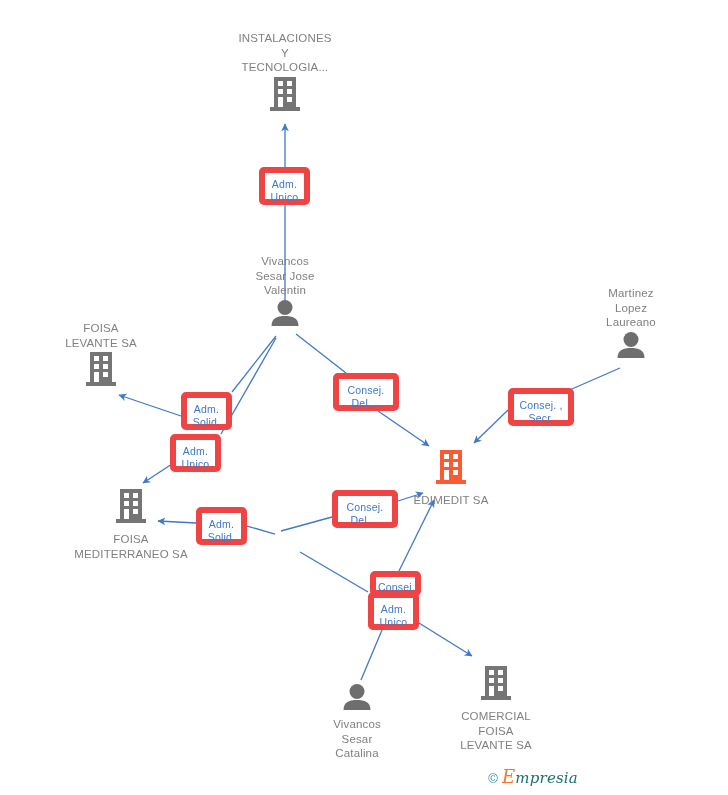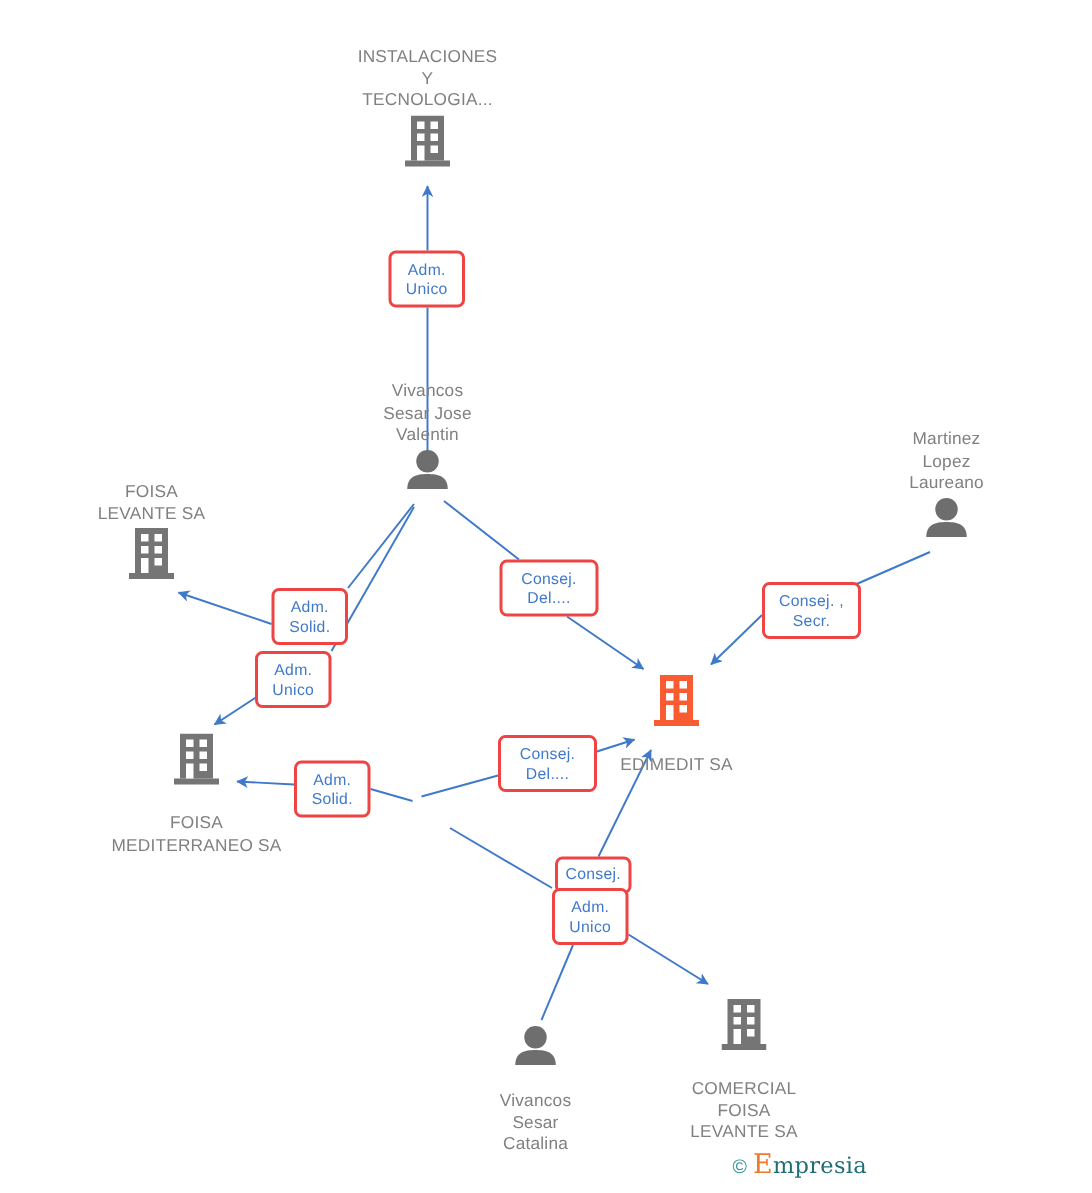--- a/index.html
+++ b/index.html
@@ -42,27 +42,27 @@
   }
   .node .caption {
     display: block;
     font-size: 11.5px;
     line-height: 14.5px;
     color: #808080;
     letter-spacing: 0.15px;
     white-space: pre-line;
   }
   .node.caption-above .caption { margin-bottom: 2px; }
-  .node.caption-below .caption { margin-top: 17px; }
+  .node.caption-below .caption { margin-top: 7px; }
 
   
   .rel {
     position: absolute;
     box-sizing: border-box;
-    border: 2px solid #ef4444;
+    border: 6px solid #ef4444;
     border-radius: 5px;
     background: #ffffff;
     color: #3f79c9;
     font-size: 10.5px;
     line-height: 13px;
     text-align: center;
     padding: 5px 2px 0 2px;
     white-space: pre-line;
     letter-spacing: 0.2px;
   }
@@ -75,20 +75,21 @@
     display: flex;
     align-items: baseline;
     gap: 4px;
   }
   #watermark .copy {
     font-size: 13px;
     color: #2e8f96;
   }
   #watermark .brand {
     font-family: "DejaVu Serif", serif;
+    font-style: italic;
     font-size: 15px;
     color: #1f6e74;
     letter-spacing: 0.2px;
   }
   #watermark .brand .cap {
     color: #f2782b;
     font-size: 18px;
   }
 </style>
 </head>

